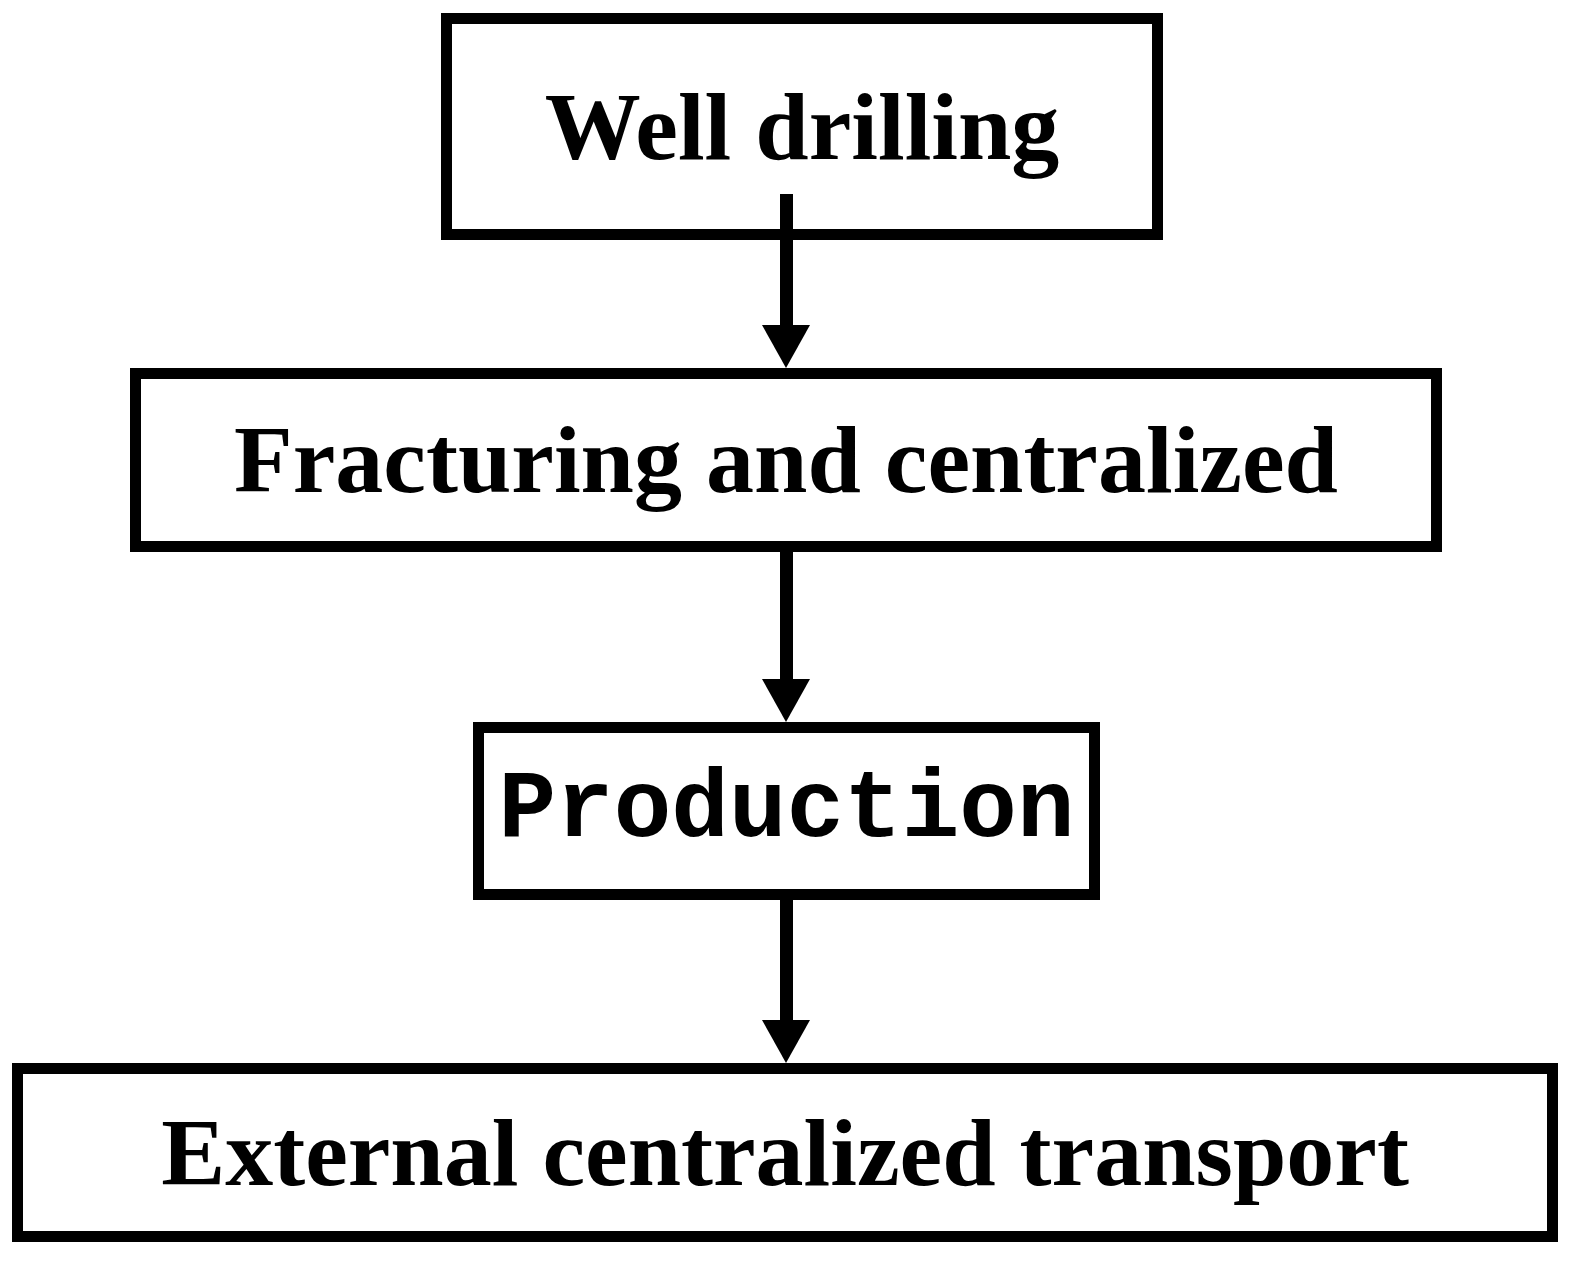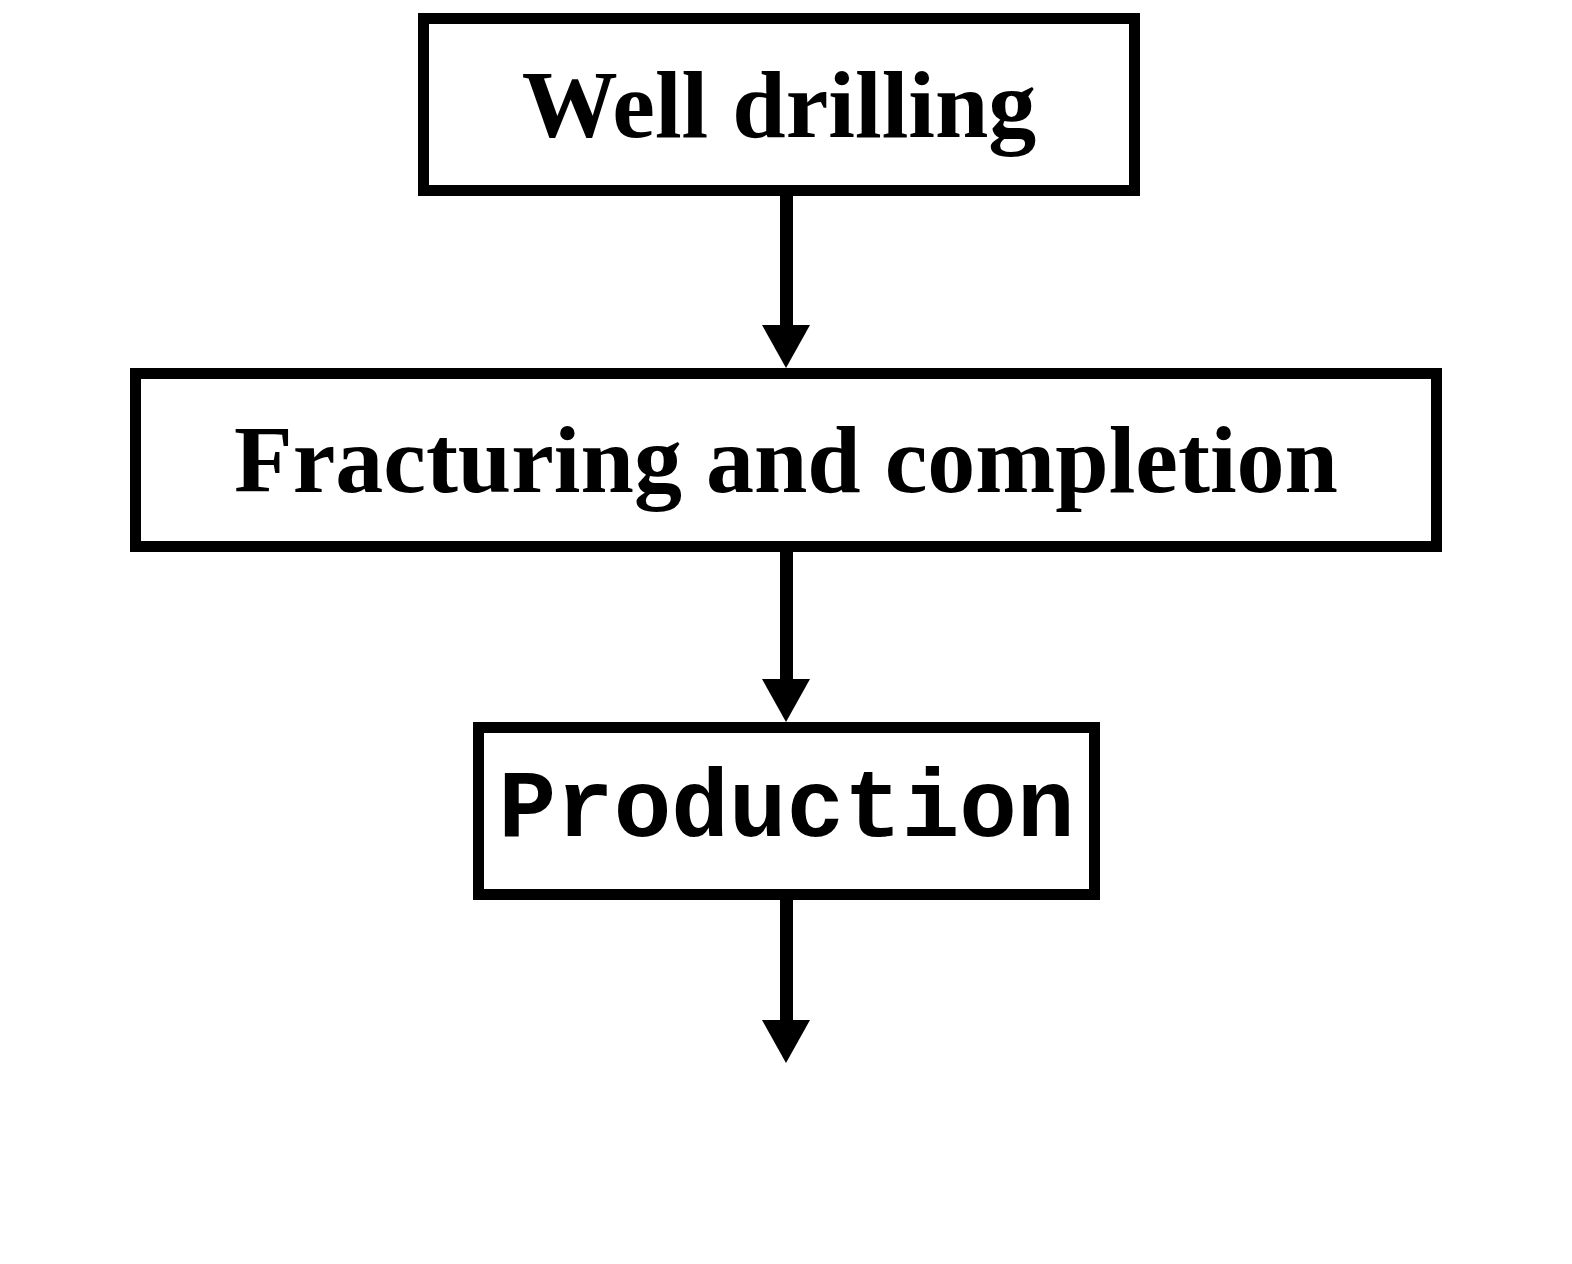--- a/index.html
+++ b/index.html
@@ -23,21 +23,21 @@
     display: flex;
     align-items: center;
     justify-content: center;
     text-align: center;
     font-weight: bold;
     font-size: 96px;
     line-height: 1;
     color: #000000;
     white-space: nowrap;
   }
-  .node-1 { left: 418px; top: 13px;   width: 722px;  height: 183px; }
+  .node-1 { left: 441px; top: 13px;   width: 722px;  height: 227px; }
   .node-2 { left: 130px; top: 368px;  width: 1312px; height: 184px; }
   .node-3 { left: 473px; top: 722px;  width: 627px;  height: 178px; font-family: Liberation Mono, monospace; }
   .node-4 { left: 12px;  top: 1063px; width: 1546px; height: 179px; }
 
   .arrow { position: absolute; }
   .arrow-stem {
     position: absolute;
     left: 780px;
     width: 13px;
     background: #000000;
@@ -66,31 +66,34 @@
   <div class="node node-1">
     <span>Well drilling</span>
   </div>
 
   <div class="arrow arrow-1">
     <div class="arrow-stem"></div>
     <div class="arrow-head"></div>
   </div>
 
   <div class="node node-2">
-    <span>Fracturing and completion</span>
+    <span>Fracturing and centralized</span>
   </div>
 
   <div class="arrow arrow-2">
     <div class="arrow-stem"></div>
     <div class="arrow-head"></div>
   </div>
 
   <div class="node node-3">
     <span>Production</span>
   </div>
 
   <div class="arrow arrow-3">
     <div class="arrow-stem"></div>
     <div class="arrow-head"></div>
   </div>
 
+  <div class="node node-4">
+    <span>External centralized transport</span>
+  </div>
 
 </div>
 
 </body></html>

